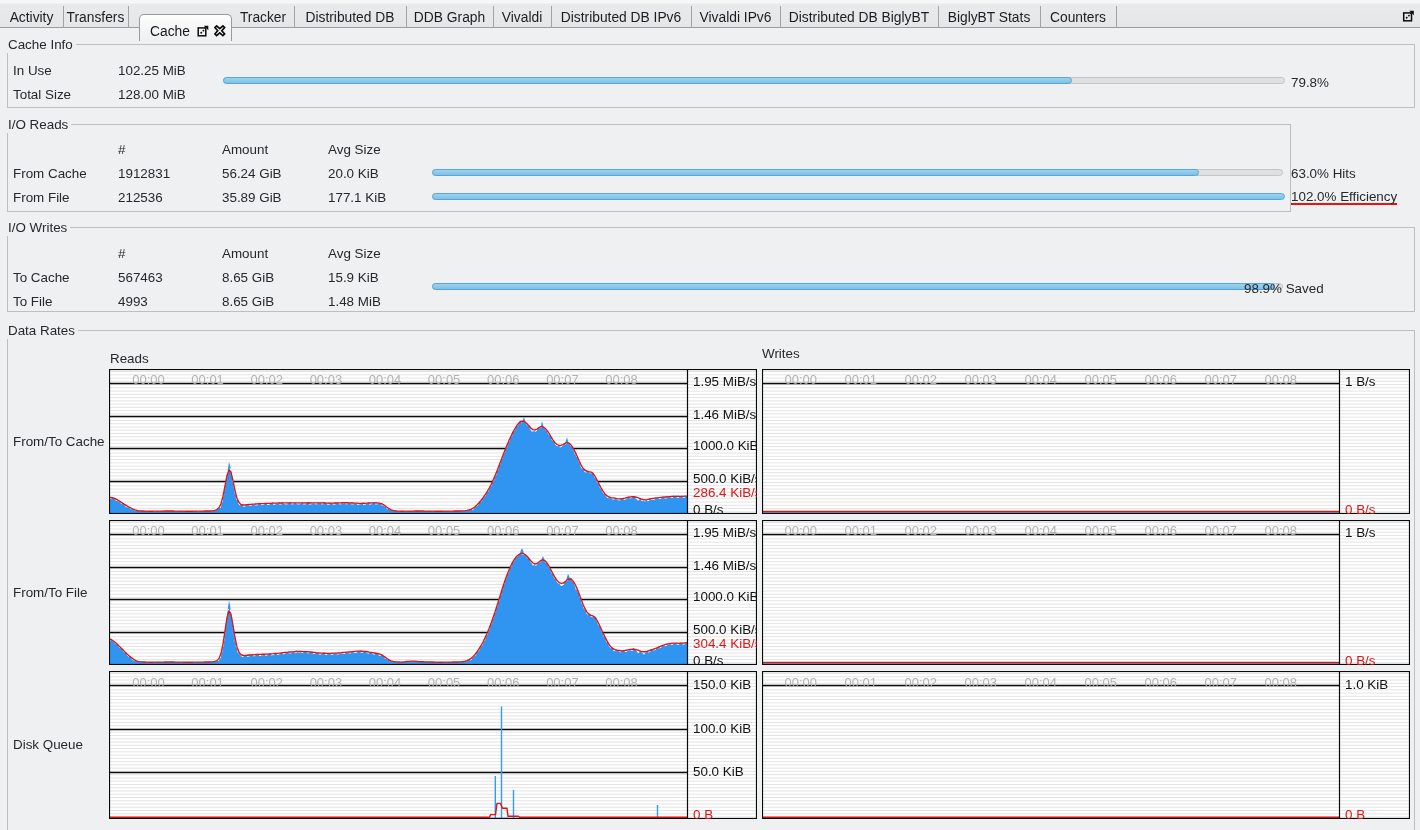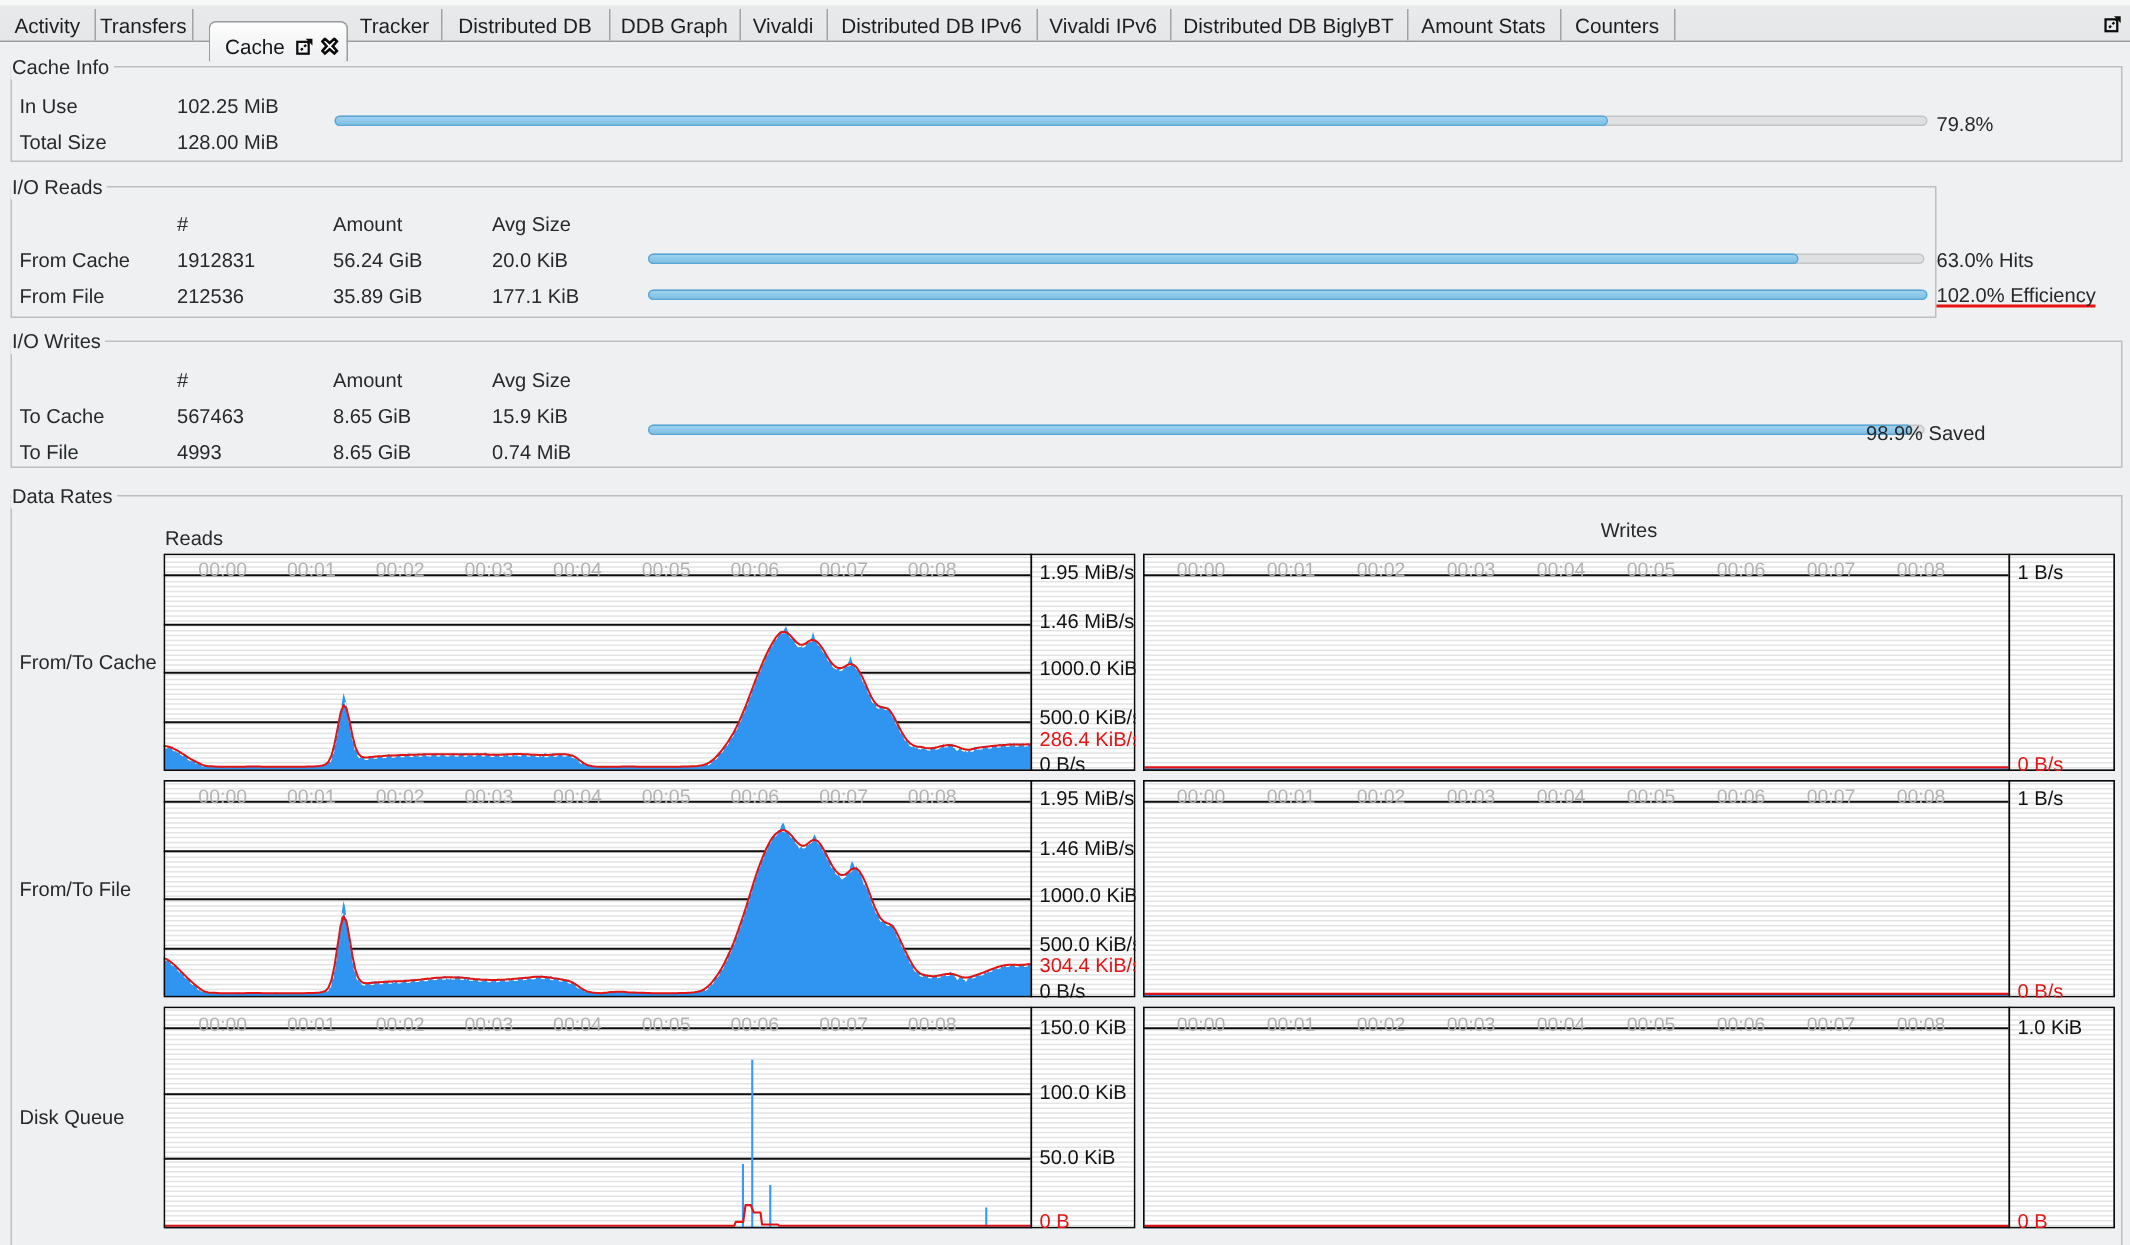--- a/index.html
+++ b/index.html
@@ -42,21 +42,21 @@
 <div class="tabsep" style="left:1116px"></div>
 <div class="tablab" style="left:0px;width:63px">Activity</div>
 <div class="tablab" style="left:63px;width:65px">Transfers</div>
 <div class="tablab" style="left:232px;width:62px">Tracker</div>
 <div class="tablab" style="left:294px;width:112px">Distributed DB</div>
 <div class="tablab" style="left:406px;width:87px">DDB Graph</div>
 <div class="tablab" style="left:493px;width:58px">Vivaldi</div>
 <div class="tablab" style="left:551px;width:140px">Distributed DB IPv6</div>
 <div class="tablab" style="left:691px;width:89px">Vivaldi IPv6</div>
 <div class="tablab" style="left:780px;width:158px">Distributed DB BiglyBT</div>
-<div class="tablab" style="left:938px;width:102px">Amount Stats</div>
+<div class="tablab" style="left:938px;width:102px">BiglyBT Stats</div>
 <div class="tablab" style="left:1040px;width:76px">Counters</div>
 <div id="activetab">
     <span>Cache</span>
  <svg style="position:absolute;left:57px;top:10px" width="12" height="12" viewBox="0 0 12 12">
       <rect x="1.2" y="2.9" width="7.6" height="7.9" fill="none" stroke="#0c0c0c" stroke-width="1.5"></rect>
       <line x1="3.6" y1="8.4" x2="8.6" y2="3.4" stroke="#0c0c0c" stroke-width="1.5" stroke-dasharray="1.8 1.3"></line>
       <path d="M6.8 0.8 H11.3 V5.3 Z" fill="#0c0c0c"></path>
     </svg>
  <svg style="position:absolute;left:74px;top:10px" width="12" height="12" viewBox="0 0 12 12">
       <path d="M0.9 2.6 L2.6 0.9 L5.75 3.7 L8.9 0.9 L10.6 2.6 L7.8 5.75 L10.6 8.9 L8.9 10.6 L5.75 7.8 L2.6 10.6 L0.9 8.9 L3.7 5.75 Z" fill="#ffffff" stroke="#0c0c0c" stroke-width="1.7"></path>
@@ -113,27 +113,27 @@
 <div class="rowtx" style="left:118px;top:269px">567463</div>
 <div class="rowtx" style="left:222px;top:269px">8.65 GiB</div>
 <div class="rowtx" style="left:328px;top:269px">15.9 KiB</div>
 <div class="trough" style="left:432px;top:283px;width:851px">
     <div class="fill" style="left:-1px;width:843px"></div>
   </div>
 <div class="rowtx" style="left:1244px;top:280px">98.9% Saved</div>
 <div class="rowtx" style="left:13px;top:293px">To File</div>
 <div class="rowtx" style="left:118px;top:293px">4993</div>
 <div class="rowtx" style="left:222px;top:293px">8.65 GiB</div>
-<div class="rowtx" style="left:328px;top:293px">0.74 MiB</div>
+<div class="rowtx" style="left:328px;top:293px">1.48 MiB</div>
 
 <div class="grp" style="left:7px;top:330px;width:1408px;height:510px">
     <span class="legend">Data Rates</span>
   </div>
 <div class="rowtx" style="left:110px;top:350px;width:647px;text-align:left">Reads</div>
-<div class="rowtx" style="left:762px;top:345px;width:648px;text-align:center">Writes</div>
+<div class="rowtx" style="left:762px;top:345px;width:648px;text-align:left">Writes</div>
 <div class="rowtx" style="left:13px;top:433px">From/To Cache</div>
 <div class="rowtx" style="left:13px;top:584px">From/To File</div>
 <div class="rowtx" style="left:13px;top:736px">Disk Queue</div>
 <svg class="g" style="left:109px;top:369px" width="648" height="145">
     <rect x="0" y="0" width="648" height="145" fill="#ffffff"></rect>
     <path d="M1,2.50 H647 M1,5.76 H647 M1,9.03 H647 M1,12.29 H647 M1,15.55 H647 M1,18.81 H647 M1,22.08 H647 M1,25.34 H647 M1,28.60 H647 M1,31.87 H647 M1,35.13 H647 M1,38.39 H647 M1,41.66 H647 M1,44.92 H647 M1,48.18 H647 M1,51.44 H647 M1,54.71 H647 M1,57.97 H647 M1,61.23 H647 M1,64.50 H647 M1,67.76 H647 M1,71.02 H647 M1,74.29 H647 M1,77.55 H647 M1,80.81 H647 M1,84.08 H647 M1,87.34 H647 M1,90.60 H647 M1,93.86 H647 M1,97.13 H647 M1,100.39 H647 M1,103.65 H647 M1,106.92 H647 M1,110.18 H647 M1,113.44 H647 M1,116.71 H647 M1,119.97 H647 M1,123.23 H647 M1,126.49 H647 M1,129.76 H647 M1,133.02 H647 M1,136.28 H647 M1,139.55 H647 M1,142.81 H647" stroke="#e4e4e4" stroke-width="1" fill="none"></path>
     <path d="M0,14.5 H578 M0,47.5 H578 M0,79.5 H578 M0,112.5 H578" stroke="#0d0d0d" stroke-width="1.3" fill="none"></path>
     <g font-family="Liberation Sans, sans-serif" font-size="13" fill="#b2b2b2">
       <text x="39.5" y="15.0" text-anchor="middle">00:00</text>
       <text x="98.6" y="15.0" text-anchor="middle">00:01</text>

